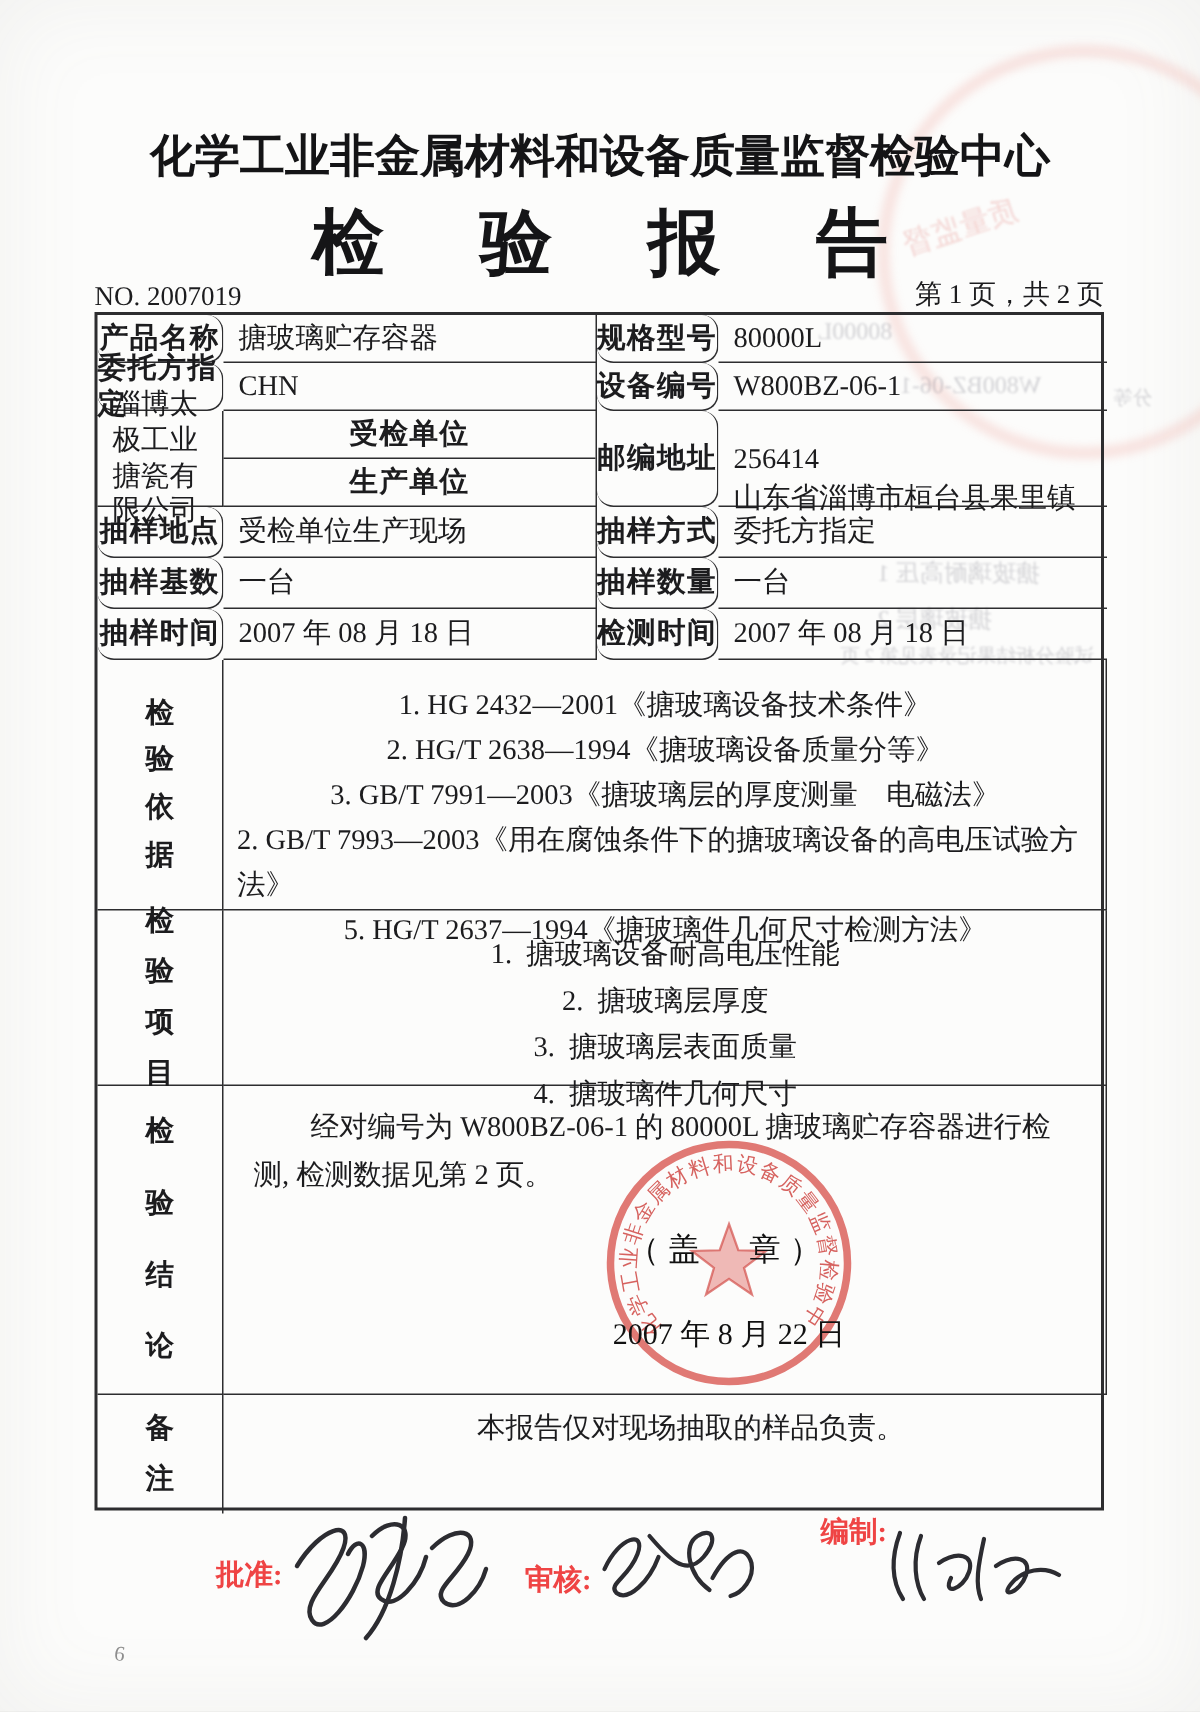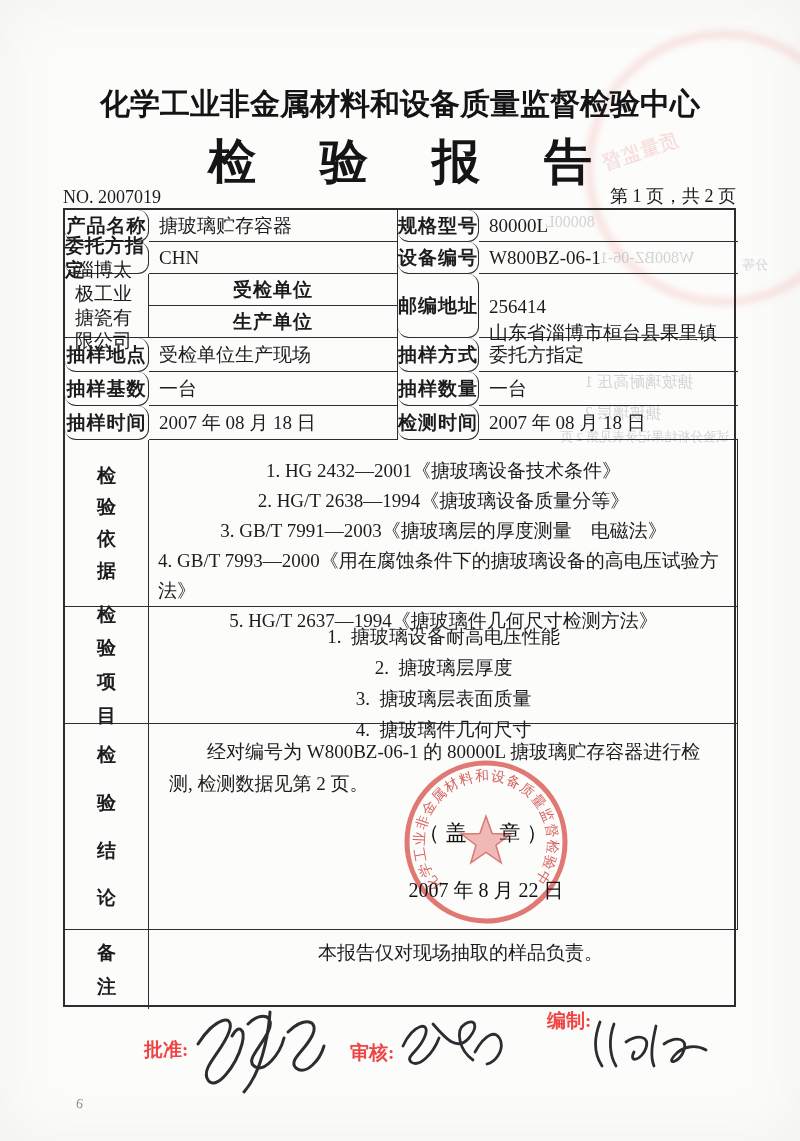--- a/index.html
+++ b/index.html
@@ -148,21 +148,21 @@
     <div class="cell sect-lab gap-s">
       <span>检</span>
       <span>验</span>
       <span>依</span>
       <span>据</span>
     </div>
     <div class="cell sect-content basis-content">
       <div>1. HG 2432—2001《搪玻璃设备技术条件》</div>
       <div>2. HG/T 2638—1994《搪玻璃设备质量分等》</div>
       <div>3. GB/T 7991—2003《搪玻璃层的厚度测量　电磁法》</div>
-      <div>4. GB/T 7993—2000《用在腐蚀条件下的搪玻璃设备的高电压试验方法》</div>
+      <div>2. GB/T 7993—2003《用在腐蚀条件下的搪玻璃设备的高电压试验方法》</div>
       <div>5. HG/T 2637—1994《搪玻璃件几何尺寸检测方法》</div>
     </div>
 
     <div class="cell sect-lab gap-m">
       <span>检</span>
       <span>验</span>
       <span>项</span>
       <span>目</span>
     </div>
     <div class="cell sect-content items-content">

